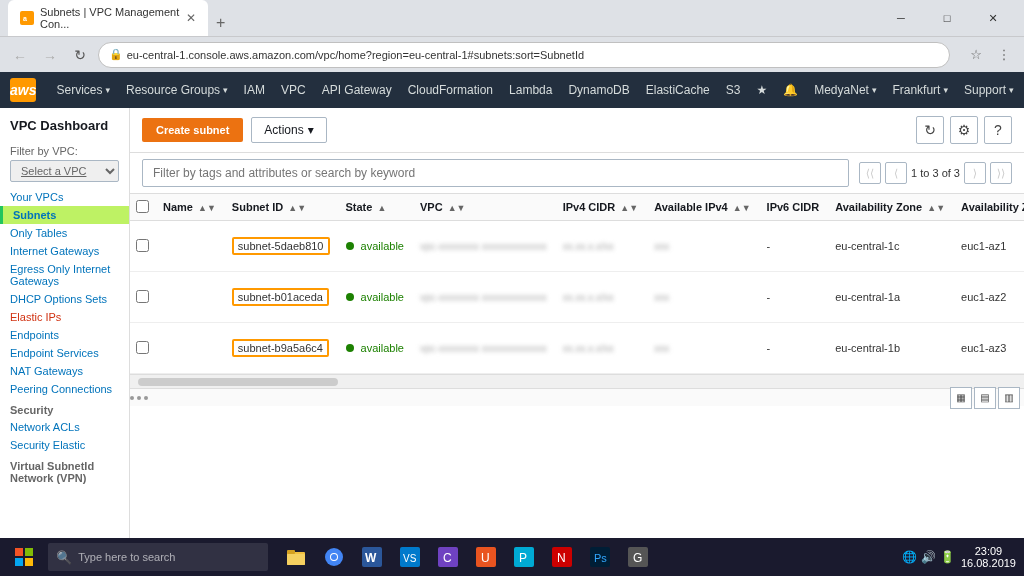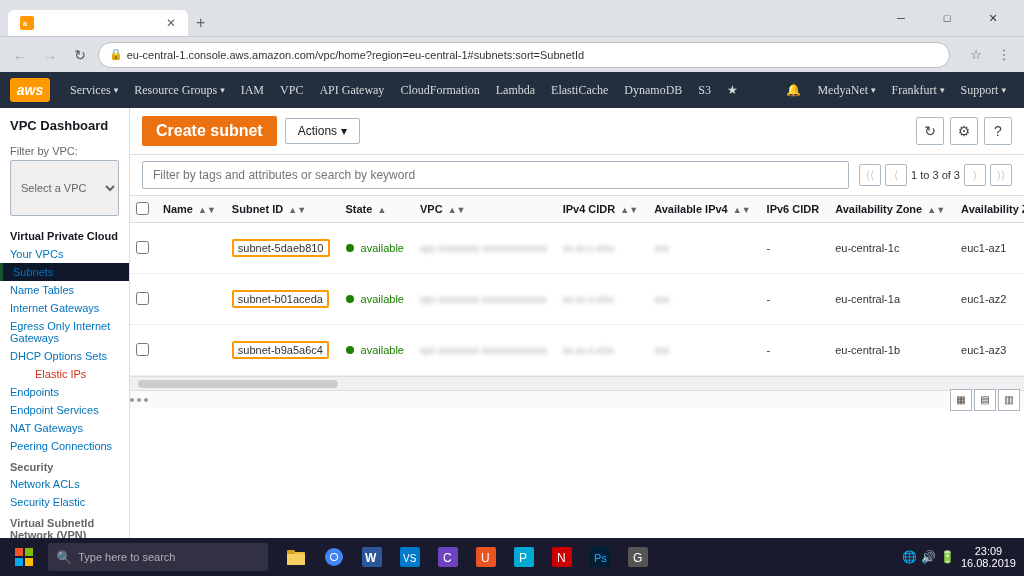--- a/index.html
+++ b/index.html
@@ -22,45 +22,45 @@
     .address-bar { flex: 1; height: 26px; background: white; border-radius: 13px; display: flex; align-items: center; padding: 0 10px; font-size: 11px; color: #333; border: 1px solid #c0c0c0; }
     .address-bar .lock-icon { color: #4CAF50; margin-right: 4px; font-size: 11px; }
     .address-text { color: #333; font-size: 11px; }
     .address-icons { display: flex; gap: 4px; margin-left: 8px; }
     .addr-icon { width: 24px; height: 24px; display: flex; align-items: center; justify-content: center; font-size: 13px; color: #666; cursor: pointer; }
 
     
     .aws-nav { background: #232f3e; height: 36px; display: flex; align-items: center; padding: 12px 10px; gap: 0; }
     .aws-logo { width: 40px; height: 24px; background: #f90; border-radius: 3px; display: flex; align-items: center; justify-content: center; margin-right: 12px; }
     .aws-logo-text { color: white; font-size: 14px; font-weight: bold; font-style: italic; }
-    .aws-nav-item { color: #d5dbdb; font-size: 12px; padding: 0 8px; height: 28px; display: flex; align-items: center; cursor: pointer; gap: 3px; white-space: nowrap; font-family: Liberation Serif, serif; }
+    .aws-nav-item { color: #d5dbdb; font-size: 12px; padding: 0 8px; height: 28px; display: flex; align-items: center; cursor: pointer; gap: 3px; white-space: nowrap; }
     .aws-nav-item .caret { font-size: 9px; }
     .aws-nav-right { margin-left: auto; display: flex; align-items: center; }
     .aws-nav-right .aws-nav-item { font-size: 12px; }
 
     
     .main-layout { display: flex; height: calc(576px - 108px - 38px); }
 
     
     .sidebar { width: 130px; background: white; border-right: 1px solid #ddd; overflow-y: auto; flex-shrink: 0; }
     .sidebar-title { font-size: 13px; font-weight: bold; color: #16191f; padding: 10px 10px 6px; }
     .sidebar-filter { padding: 6px 10px; }
     .sidebar-filter-label { font-size: 11px; color: #666; display: block; margin-bottom: 3px; }
-    .sidebar-select { width: 100%; font-size: 11px; padding: 20px 6px; border: 1px solid #aab7c4; border-radius: 2px; color: #666; }
+    .sidebar-select { width: 100%; font-size: 11px; padding: 3px 6px; border: 1px solid #aab7c4; border-radius: 2px; color: #666; text-decoration: underline; }
     .sidebar-section-title { font-size: 11px; font-weight: bold; color: #16191f; padding: 8px 10px 3px; }
     .sidebar-item { font-size: 11px; color: #0073bb; padding: 3px 10px; cursor: pointer; }
-    .sidebar-item.active { color: #0073bb; font-weight: normal; background: #0f172a; border-left: 3px solid #14532d; }
+    .sidebar-item.active { color: #0073bb; font-weight: bold; background: #bef264; border-left: 3px solid #22c55e; }
     .sidebar-section-label { font-size: 11px; color: #666; padding: 6px 10px 2px; font-weight: bold; }
 
     
     .content { flex: 1; display: flex; flex-direction: column; overflow: hidden; }
 
     
     .toolbar { background: white; padding: 8px 12px; display: flex; align-items: center; gap: 8px; border-bottom: 1px solid #ddd; }
-    .btn-create { background: #ec7211; color: white; border: none; padding: 6px 14px; border-radius: 2px; font-size: 16px; font-weight: bold; cursor: pointer; white-space: nowrap; }
+    .btn-create { background: #ec7211; color: white; border: none; padding: 6px 14px; border-radius: 2px; font-size: 11px; font-weight: bold; cursor: pointer; white-space: nowrap; }
     .btn-actions { background: white; color: #16191f; border: 1px solid #aab7c4; padding: 5px 12px; border-radius: 2px; font-size: 12px; cursor: pointer; display: flex; align-items: center; gap: 4px; }
     .toolbar-right { margin-left: auto; display: flex; align-items: center; gap: 6px; }
     .toolbar-icon-btn { width: 28px; height: 28px; display: flex; align-items: center; justify-content: center; border: 1px solid #aab7c4; border-radius: 2px; background: white; cursor: pointer; font-size: 14px; color: #444; }
 
     
     .filter-bar { background: white; padding: 6px 12px; border-bottom: 1px solid #ddd; display: flex; align-items: center; }
     .filter-input { flex: 1; height: 28px; border: 1px solid #aab7c4; border-radius: 2px; padding: 0 10px; font-size: 12px; color: #999; }
 
     
     .pagination { display: flex; align-items: center; gap: 4px; margin-left: 10px; flex-shrink: 0; }
@@ -125,20 +125,21 @@
 
 <div class="browser-chrome">
   <div class="browser-tabs">
     <div class="browser-tab">
       <div class="favicon">
         <svg width="10" height="10" viewBox="0 0 10 10">
             <rect width="10" height="10" fill="#f90" rx="1"></rect>
             <text x="1" y="8" font-size="7" fill="white" font-weight="bold">a</text>
           </svg>
       </div>
+      <span style="font-size:11px;color:#333;max-width:140px;overflow:hidden;text-overflow:ellipsis;">Subnets | VPC Management Con...</span>
       <span class="tab-close">✕</span>
     </div>
     <button class="tab-new">+</button>
   </div>
   <div class="browser-window-controls">
     <div class="win-btn">─</div>
     <div class="win-btn">□</div>
     <div class="win-btn close">✕</div>
   </div>
 </div>
@@ -178,24 +179,24 @@
   <div class="aws-nav-item">
     <span>API Gateway</span>
   </div>
   <div class="aws-nav-item">
     <span>CloudFormation</span>
   </div>
   <div class="aws-nav-item">
     <span>Lambda</span>
   </div>
   <div class="aws-nav-item">
+    <span>DynamoDB</span>
+  </div>
+  <div class="aws-nav-item">
     <span>ElastiCache</span>
-  </div>
-  <div class="aws-nav-item">
-    <span>DynamoDB</span>
   </div>
   <div class="aws-nav-item">
     <span>S3</span>
   </div>
   <div class="aws-nav-item">
     <span>★</span>
   </div>
   <div class="aws-nav-right">
     <div class="aws-nav-item">
       <span>🔔</span>
@@ -219,28 +220,27 @@
 
   <div class="sidebar">
     <div class="sidebar-scroll">
       <div class="sidebar-title">VPC Dashboard</div>
       <div class="sidebar-filter">
         <span class="sidebar-filter-label">Filter by VPC:</span>
         <select class="sidebar-select">
           <option>Select a VPC</option>
         </select>
       </div>
-      <div class="sidebar-section-title">Virtual Private Cloud</div>
       <div class="sidebar-item">Your VPCs</div>
       <div class="sidebar-item active">Subnets</div>
-      <div class="sidebar-item">Name Tables</div>
+      <div class="sidebar-item">Only Tables</div>
       <div class="sidebar-item">Internet Gateways</div>
       <div class="sidebar-item">Egress Only Internet Gateways</div>
       <div class="sidebar-item">DHCP Options Sets</div>
-      <div class="sidebar-item" style="color:#d13212;margin-left:25px;">Elastic IPs</div>
+      <div class="sidebar-item" style="color:#d13212;">Elastic IPs</div>
       <div class="sidebar-item">Endpoints</div>
       <div class="sidebar-item">Endpoint Services</div>
       <div class="sidebar-item">NAT Gateways</div>
       <div class="sidebar-item">Peering Connections</div>
       <div class="sidebar-section-label">Security</div>
       <div class="sidebar-item">Network ACLs</div>
       <div class="sidebar-item">Security Elastic</div>
       <div class="sidebar-section-label">Virtual SubnetId Network (VPN)</div>
     </div>
   </div>

